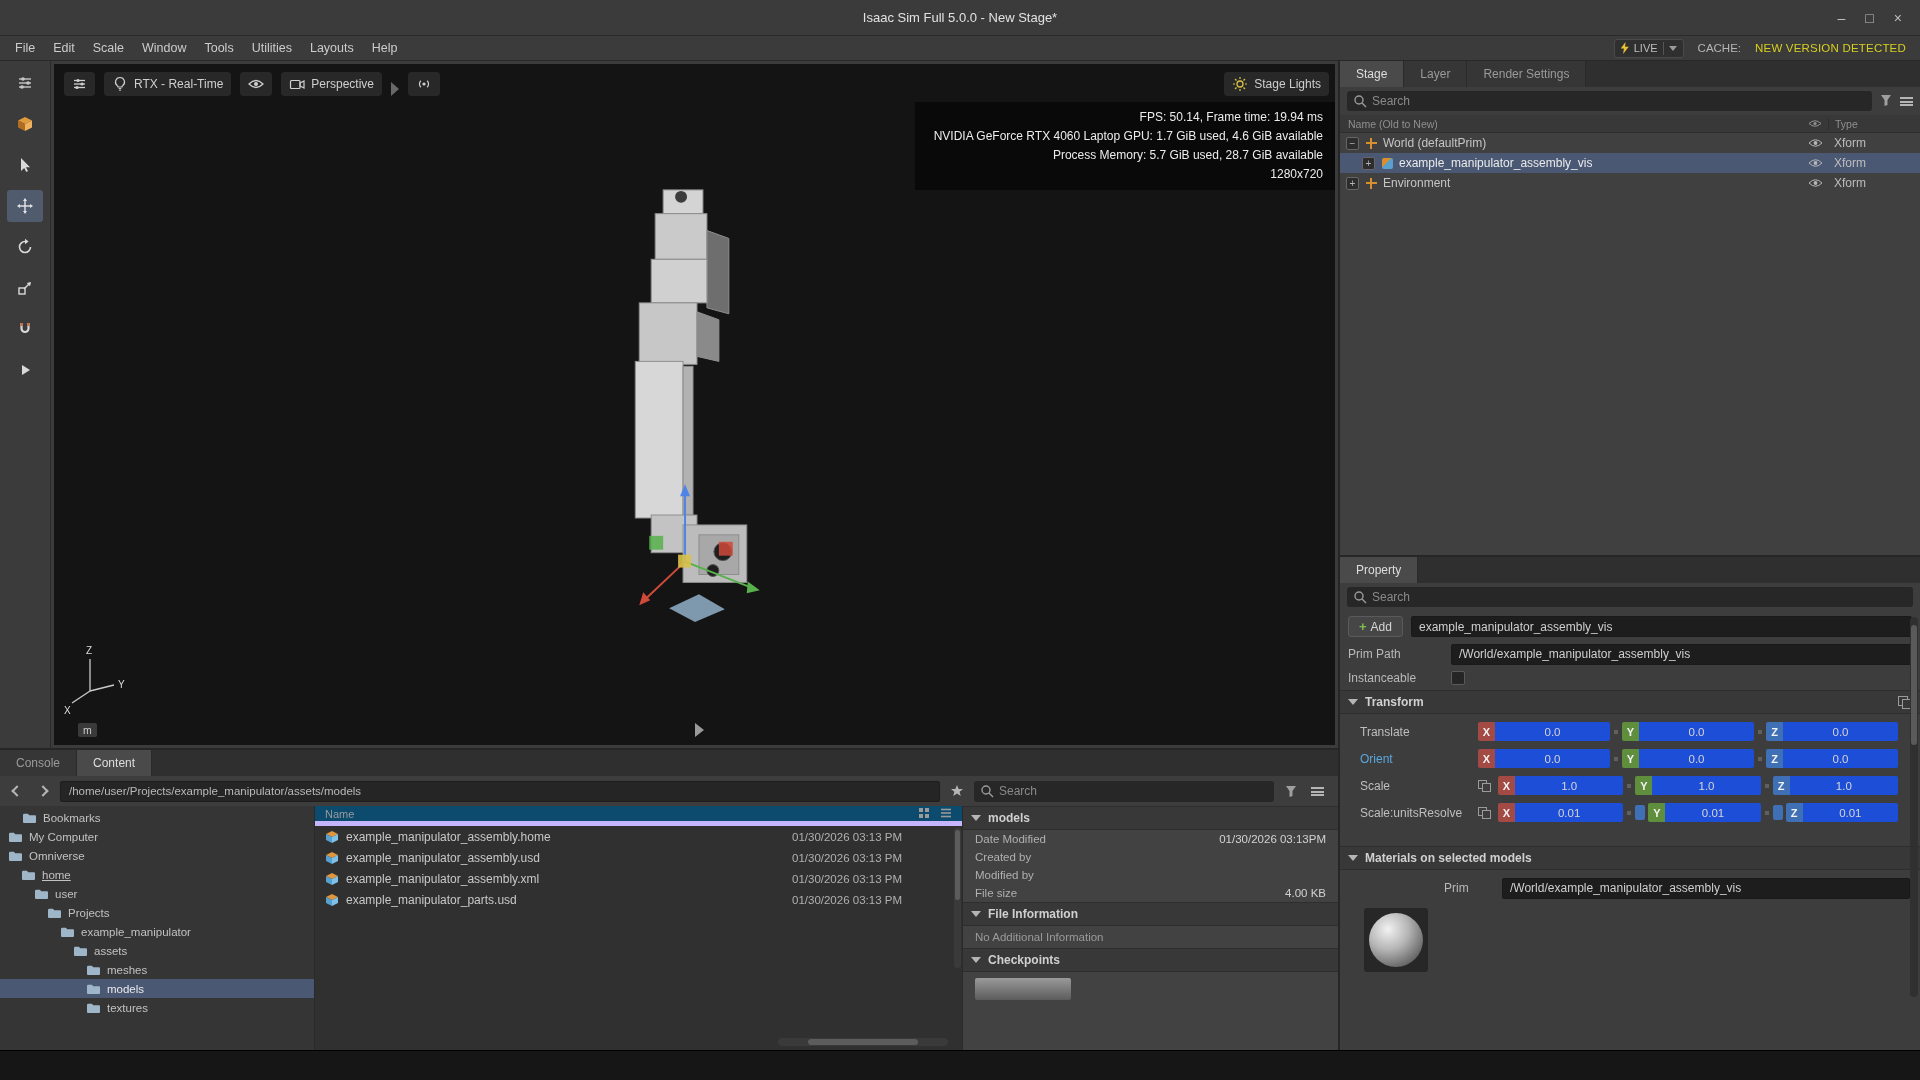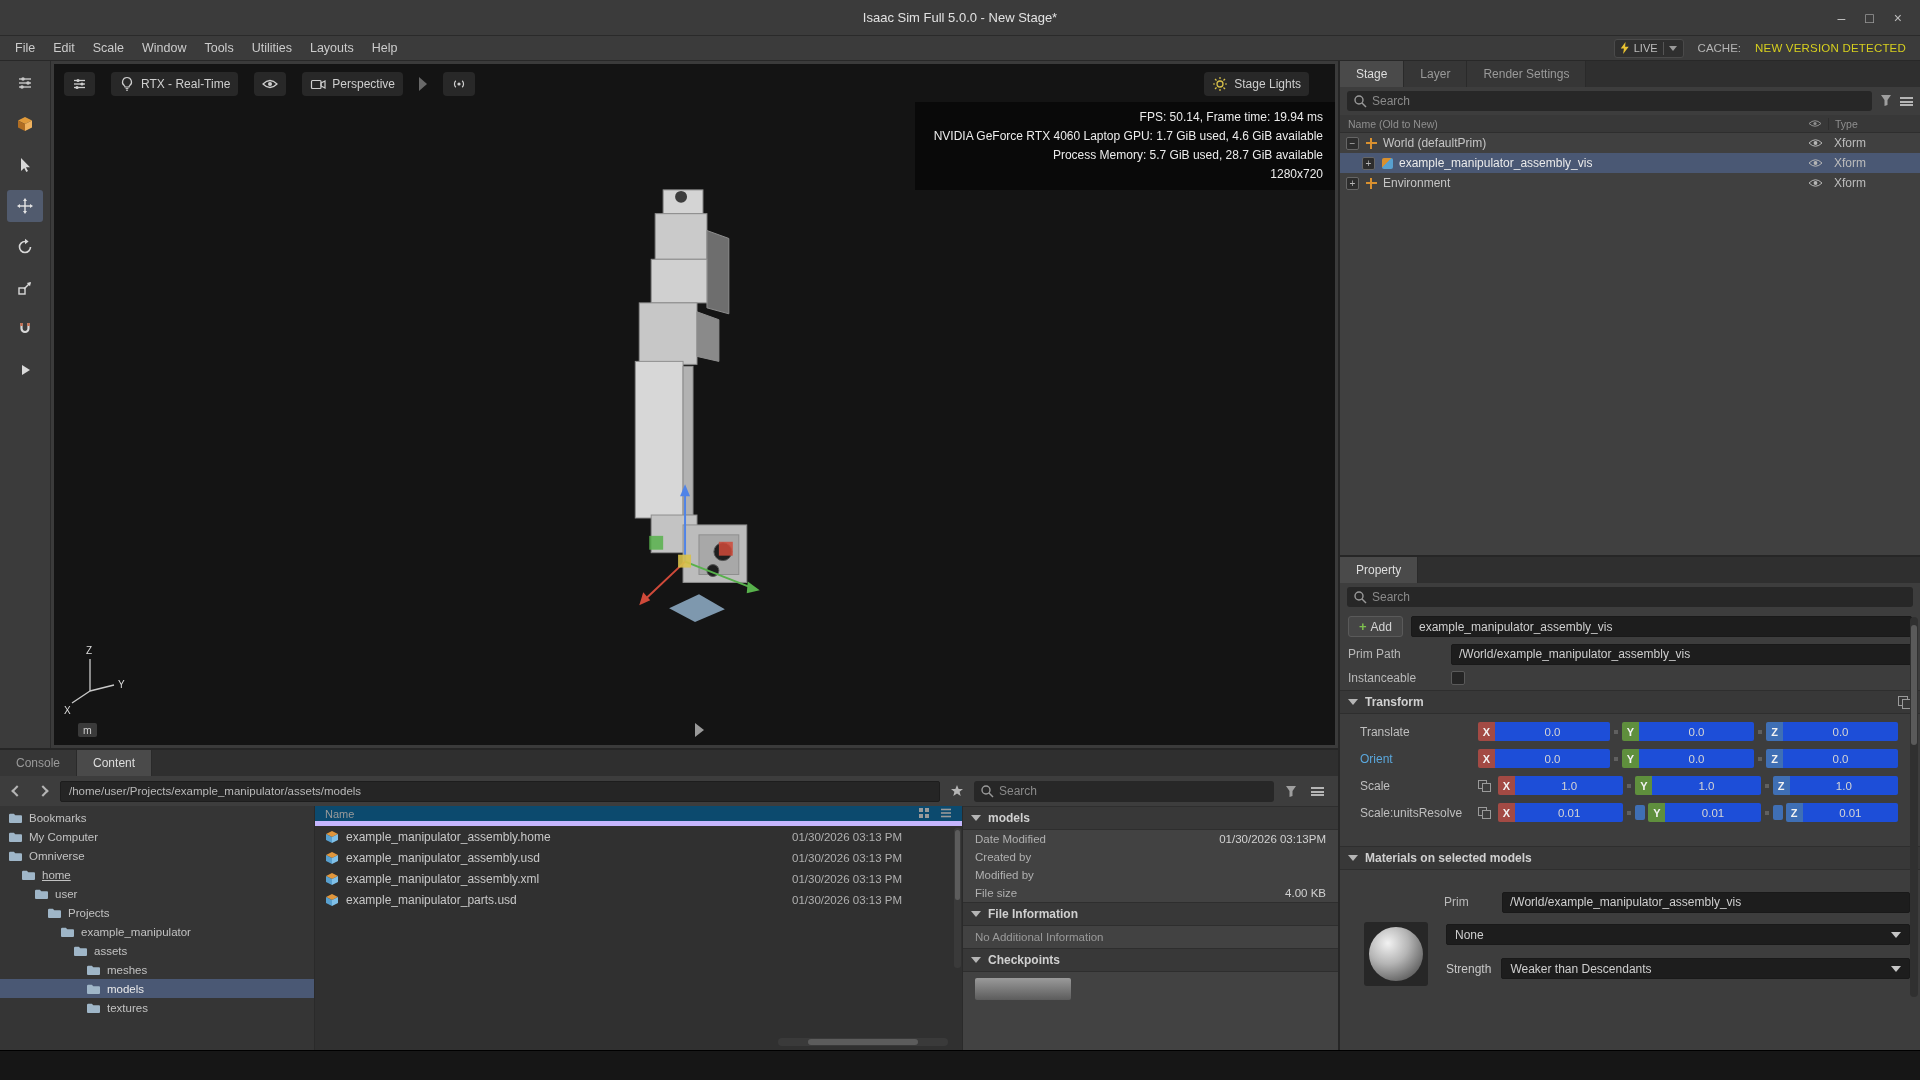--- a/index.html
+++ b/index.html
@@ -41,21 +41,21 @@
   .left-toolbar{width:51px;flex:none;background:#3b3b3b;border-right:1px solid #2a2a2a;
     display:flex;flex-direction:column;align-items:center;padding-top:6px;gap:9px}
   .tool{width:36px;height:32px;border-radius:3px;display:flex;align-items:center;justify-content:center}
   .tool.active{background:#515b6e}
   .tool svg{display:block}
 
   
   .viewport-wrap{flex:1;background:#3b3b3b;padding:3px}
   .viewport{position:relative;width:100%;height:100%;background:#141414;overflow:hidden}
   .scene{position:absolute;inset:0;width:100%;height:100%}
-  .vp-toolbar{position:absolute;top:8px;left:10px;right:26px;display:flex;align-items:center;gap:16px}
+  .vp-toolbar{position:absolute;top:8px;left:10px;right:6px;display:flex;align-items:flex-end;gap:9px}
   .vp-pill{display:flex;align-items:center;gap:6px;background:rgba(43,43,43,.88);border-radius:4px;
     height:24px;padding:0 8px;color:#cfcfcf;font-size:12px}
   .vp-spacer{flex:1}
   .chev-sep{width:0;height:0;border-top:7px solid transparent;border-bottom:7px solid transparent;
     border-left:8px solid #7d7d7d;opacity:.8}
   .vp-stats{position:absolute;top:38px;right:0;width:420px;background:rgba(0,0,0,.55);
     padding:6px 12px;text-align:right;color:#ececec;font-size:12px;line-height:19px}
   .axis-gizmo{position:absolute;left:8px;bottom:26px}
   .unit-badge{position:absolute;left:24px;bottom:8px;background:#3a3a3a;border-radius:2px;
     padding:1px 5px;font-size:10.5px;color:#cfcfcf}
@@ -128,21 +128,21 @@
   .chip{flex:none;width:17px;height:19px;border-radius:2px 0 0 2px;color:#f2f2f2;font-size:11px;
     font-weight:bold;display:flex;align-items:center;justify-content:center}
   .chip.x{background:#a34a44}.chip.y{background:#5f8f3d}.chip.z{background:#3f6fb5}
   .val{flex:1;height:19px;background:#1d4ed8;border-radius:0 2px 2px 0;display:flex;align-items:center;
     justify-content:center;font-size:11.5px;color:#d5d5d5;min-width:0}
   .sepdot{flex:none;width:4px;height:4px;background:#606060;margin:0 4px}
   .rsq{flex:none;width:10px;height:15px;background:#3f6fb5;border-radius:2px;margin-right:3px;display:none}
   .rsq.show{display:block}
   .materials{margin-top:16px}
   .m-row{display:flex;align-items:center;height:24px;padding-left:104px;padding-right:10px;gap:8px;
-    margin-top:20px;flex:none}
+    margin-top:6px;flex:none}
   .m-label{width:50px;flex:none;color:#b9b9b9}
   .mat-body{display:flex;padding:8px 10px 0 24px;gap:18px;flex:none}
   .sphere-box{width:64px;height:64px;background:#272727;border-radius:3px;display:flex;
     align-items:center;justify-content:center;flex:none}
   .sphere{width:54px;height:54px;border-radius:50%;
     background:radial-gradient(circle at 35% 30%,#f2f2f2,#b5b5b5 40%,#6a6a6a 75%,#3f3f3f)}
   .mat-right{flex:1;display:flex;flex-direction:column;gap:13px;padding-top:2px;min-width:0}
   .dropdown{height:21px;background:#1d1d1d;border:1px solid #191919;border-radius:2px;display:flex;
     align-items:center;padding:0 8px;color:#cfcfcf;font-size:12px}
   .dropdown .dd-caret{margin-left:auto;width:0;height:0;border-left:5px solid transparent;
@@ -448,21 +448,21 @@
                 <polygon points="2,2 12,2 8.5,7 8.5,12 5.5,13 5.5,7" fill="#9f9f9f"></polygon>
               </svg>
           </span>
           <span class="nav-ico">
               <span class="ico-burger"></span>
             </span>
         </div>
         <div class="browser">
           <div class="dir-tree">
 
-              <div class="d-row" style="padding-left: 8px;">
+              <div class="d-row" style="padding-left: 8px; margin-left: 14px;">
                 <svg width="15" height="13">
                   <path d="M1 4 q0-1.2 1.2-1.2 h3.6 l1.5 1.5 H13 q1 0 1 1 V11 q0 1-1 1 H2 q-1 0-1-1 Z" fill="#9fb6c8"></path>
                 </svg>
                 <span>Bookmarks</span>
               </div>
 
               <div class="d-row" style="padding-left: 8px;">
                 <svg width="15" height="13">
                   <path d="M1 4 q0-1.2 1.2-1.2 h3.6 l1.5 1.5 H13 q1 0 1 1 V11 q0 1-1 1 H2 q-1 0-1-1 Z" fill="#9fb6c8"></path>
                 </svg>
@@ -854,33 +854,20 @@
             <span>Materials on selected models</span>
           </div>
           <div class="m-row">
             <span class="m-label">Prim</span>
             <input class="text-field" value="/World/example_manipulator_assembly_vis" style="">
           </div>
           <div class="mat-body">
             <div class="sphere-box">
               <div class="sphere"></div>
             </div>
-            <div class="mat-right">
-              <div class="dropdown">
-                <span>None</span>
-                <span class="dd-caret"></span>
-              </div>
-              <div class="strength-row">
-                <span>Strength</span>
-                <div class="dropdown">
-                  <span>Weaker than Descendants</span>
-                  <span class="dd-caret"></span>
-                </div>
-              </div>
-            </div>
           </div>
         </div>
 
         <div class="v-scroll">
             <div class="v-thumb"></div>
           </div>
       </div>
     </div>
   </div>
 

